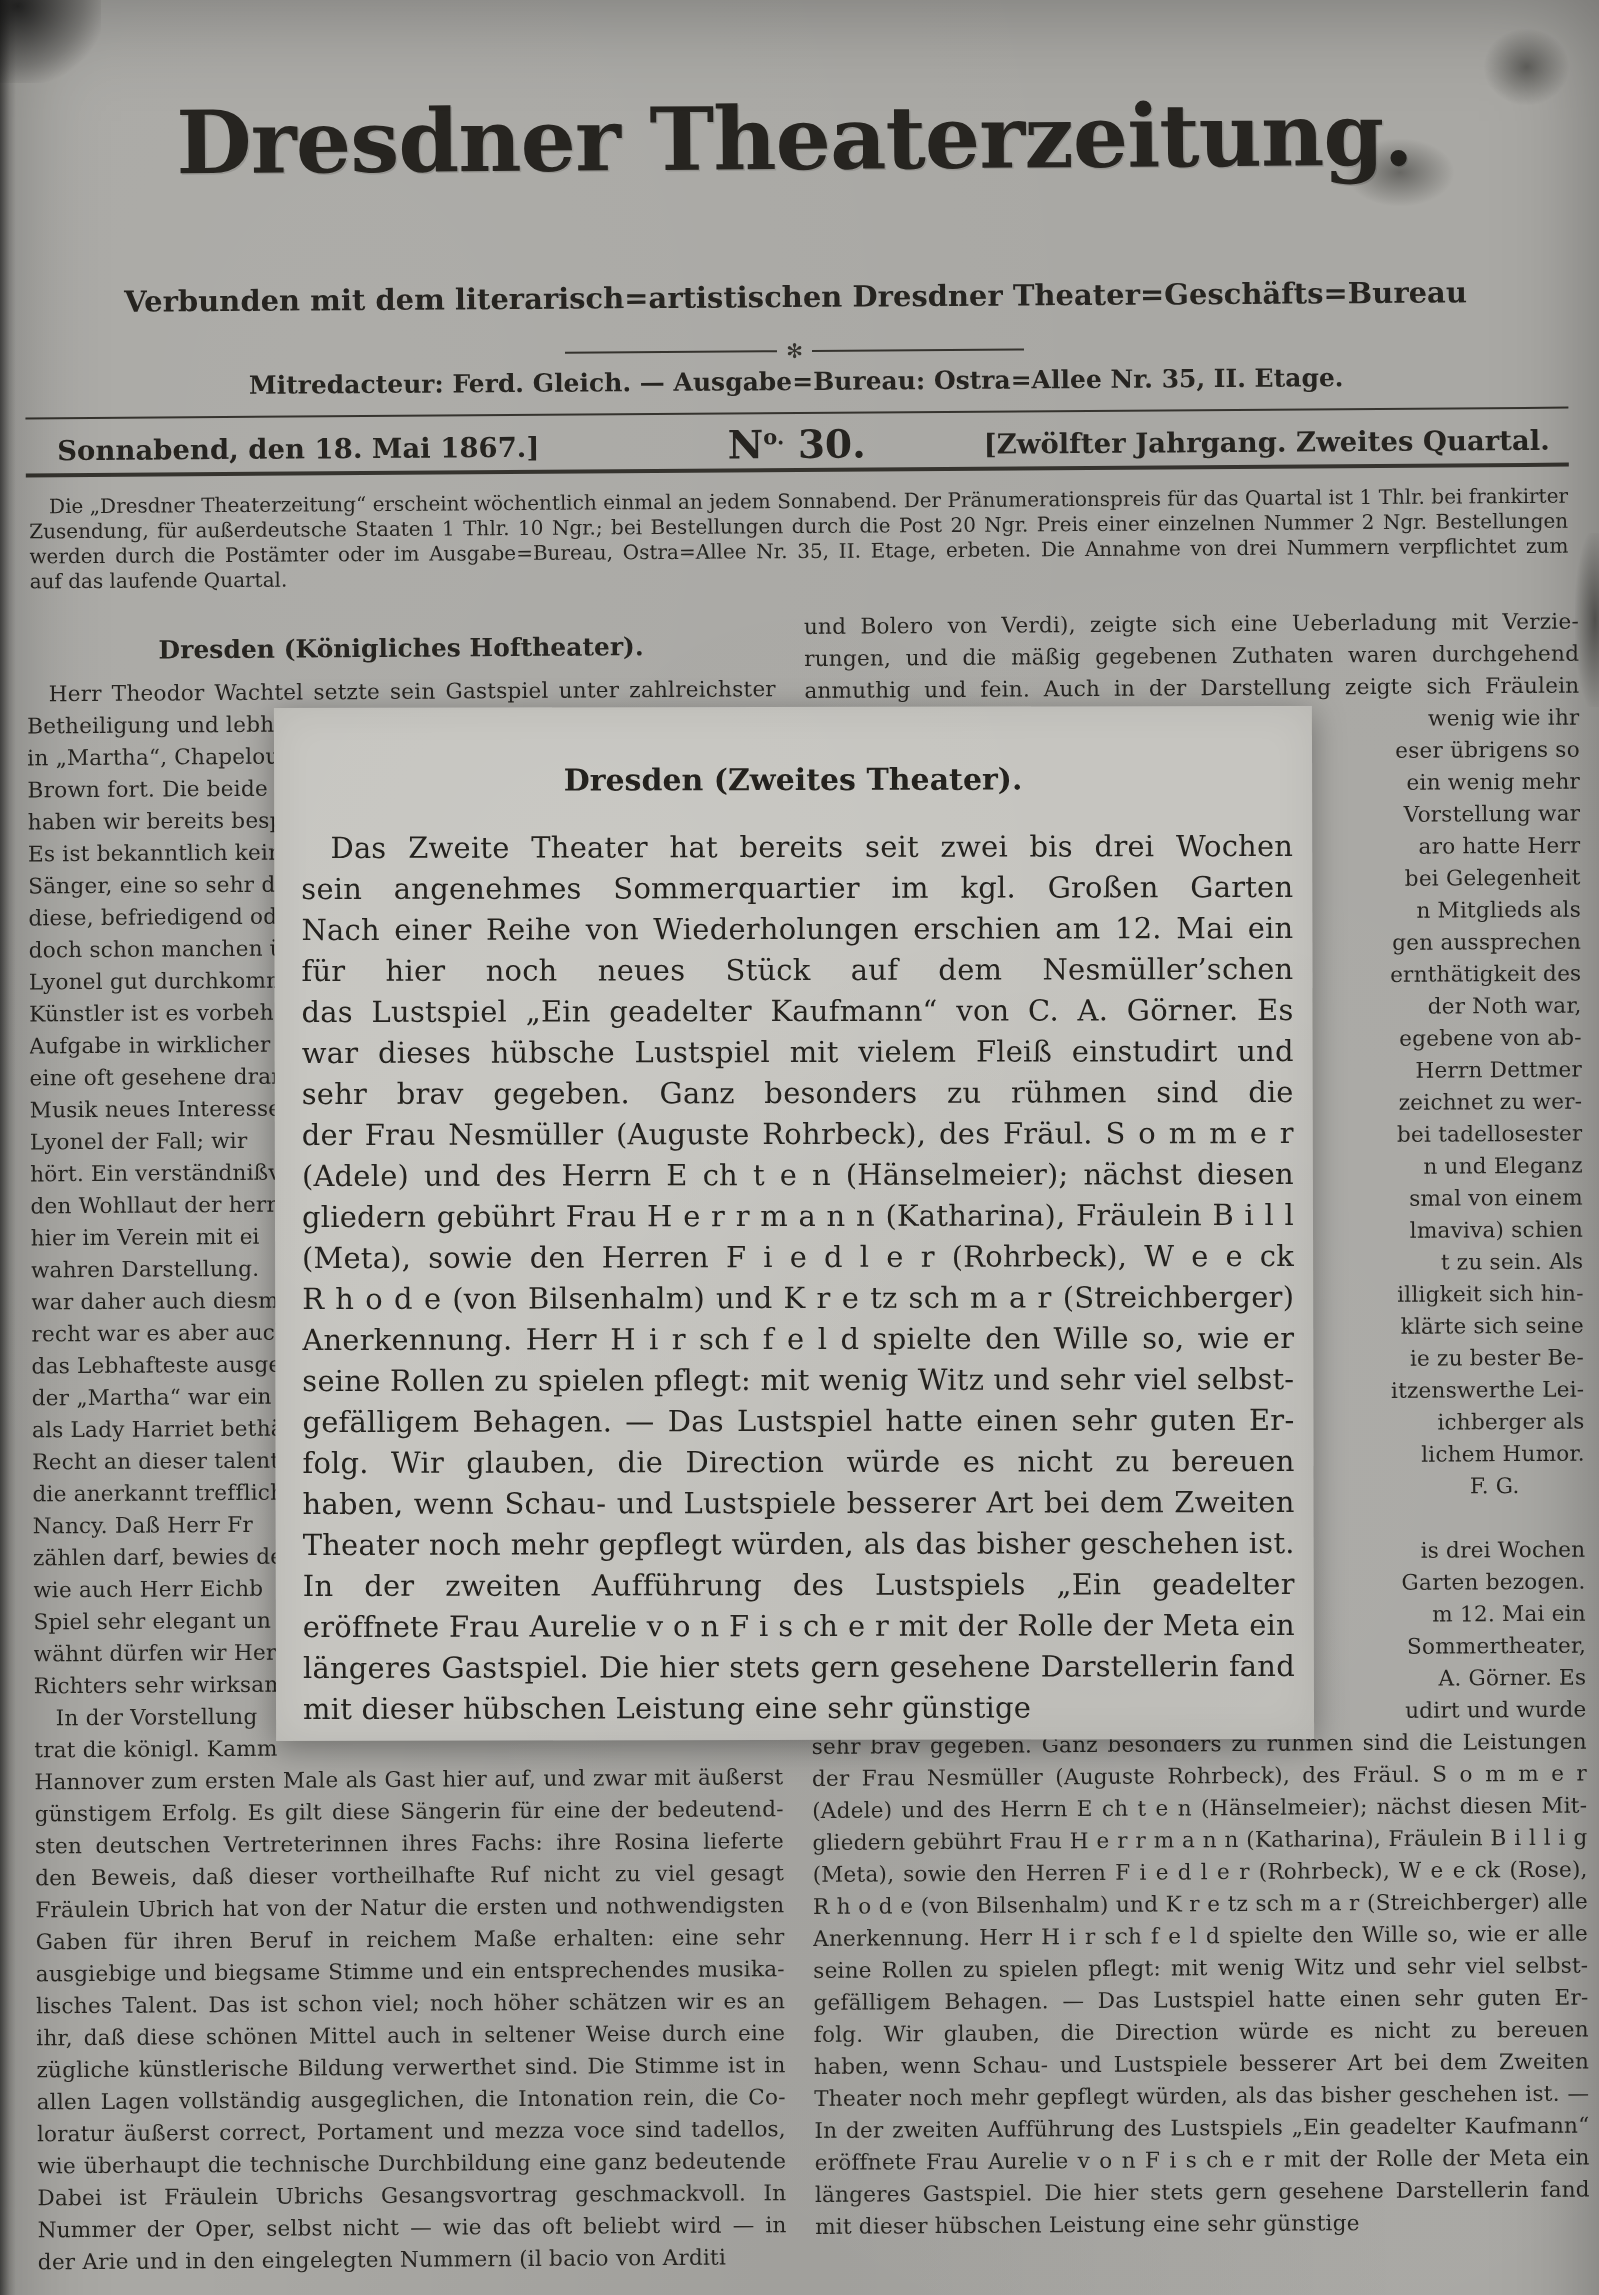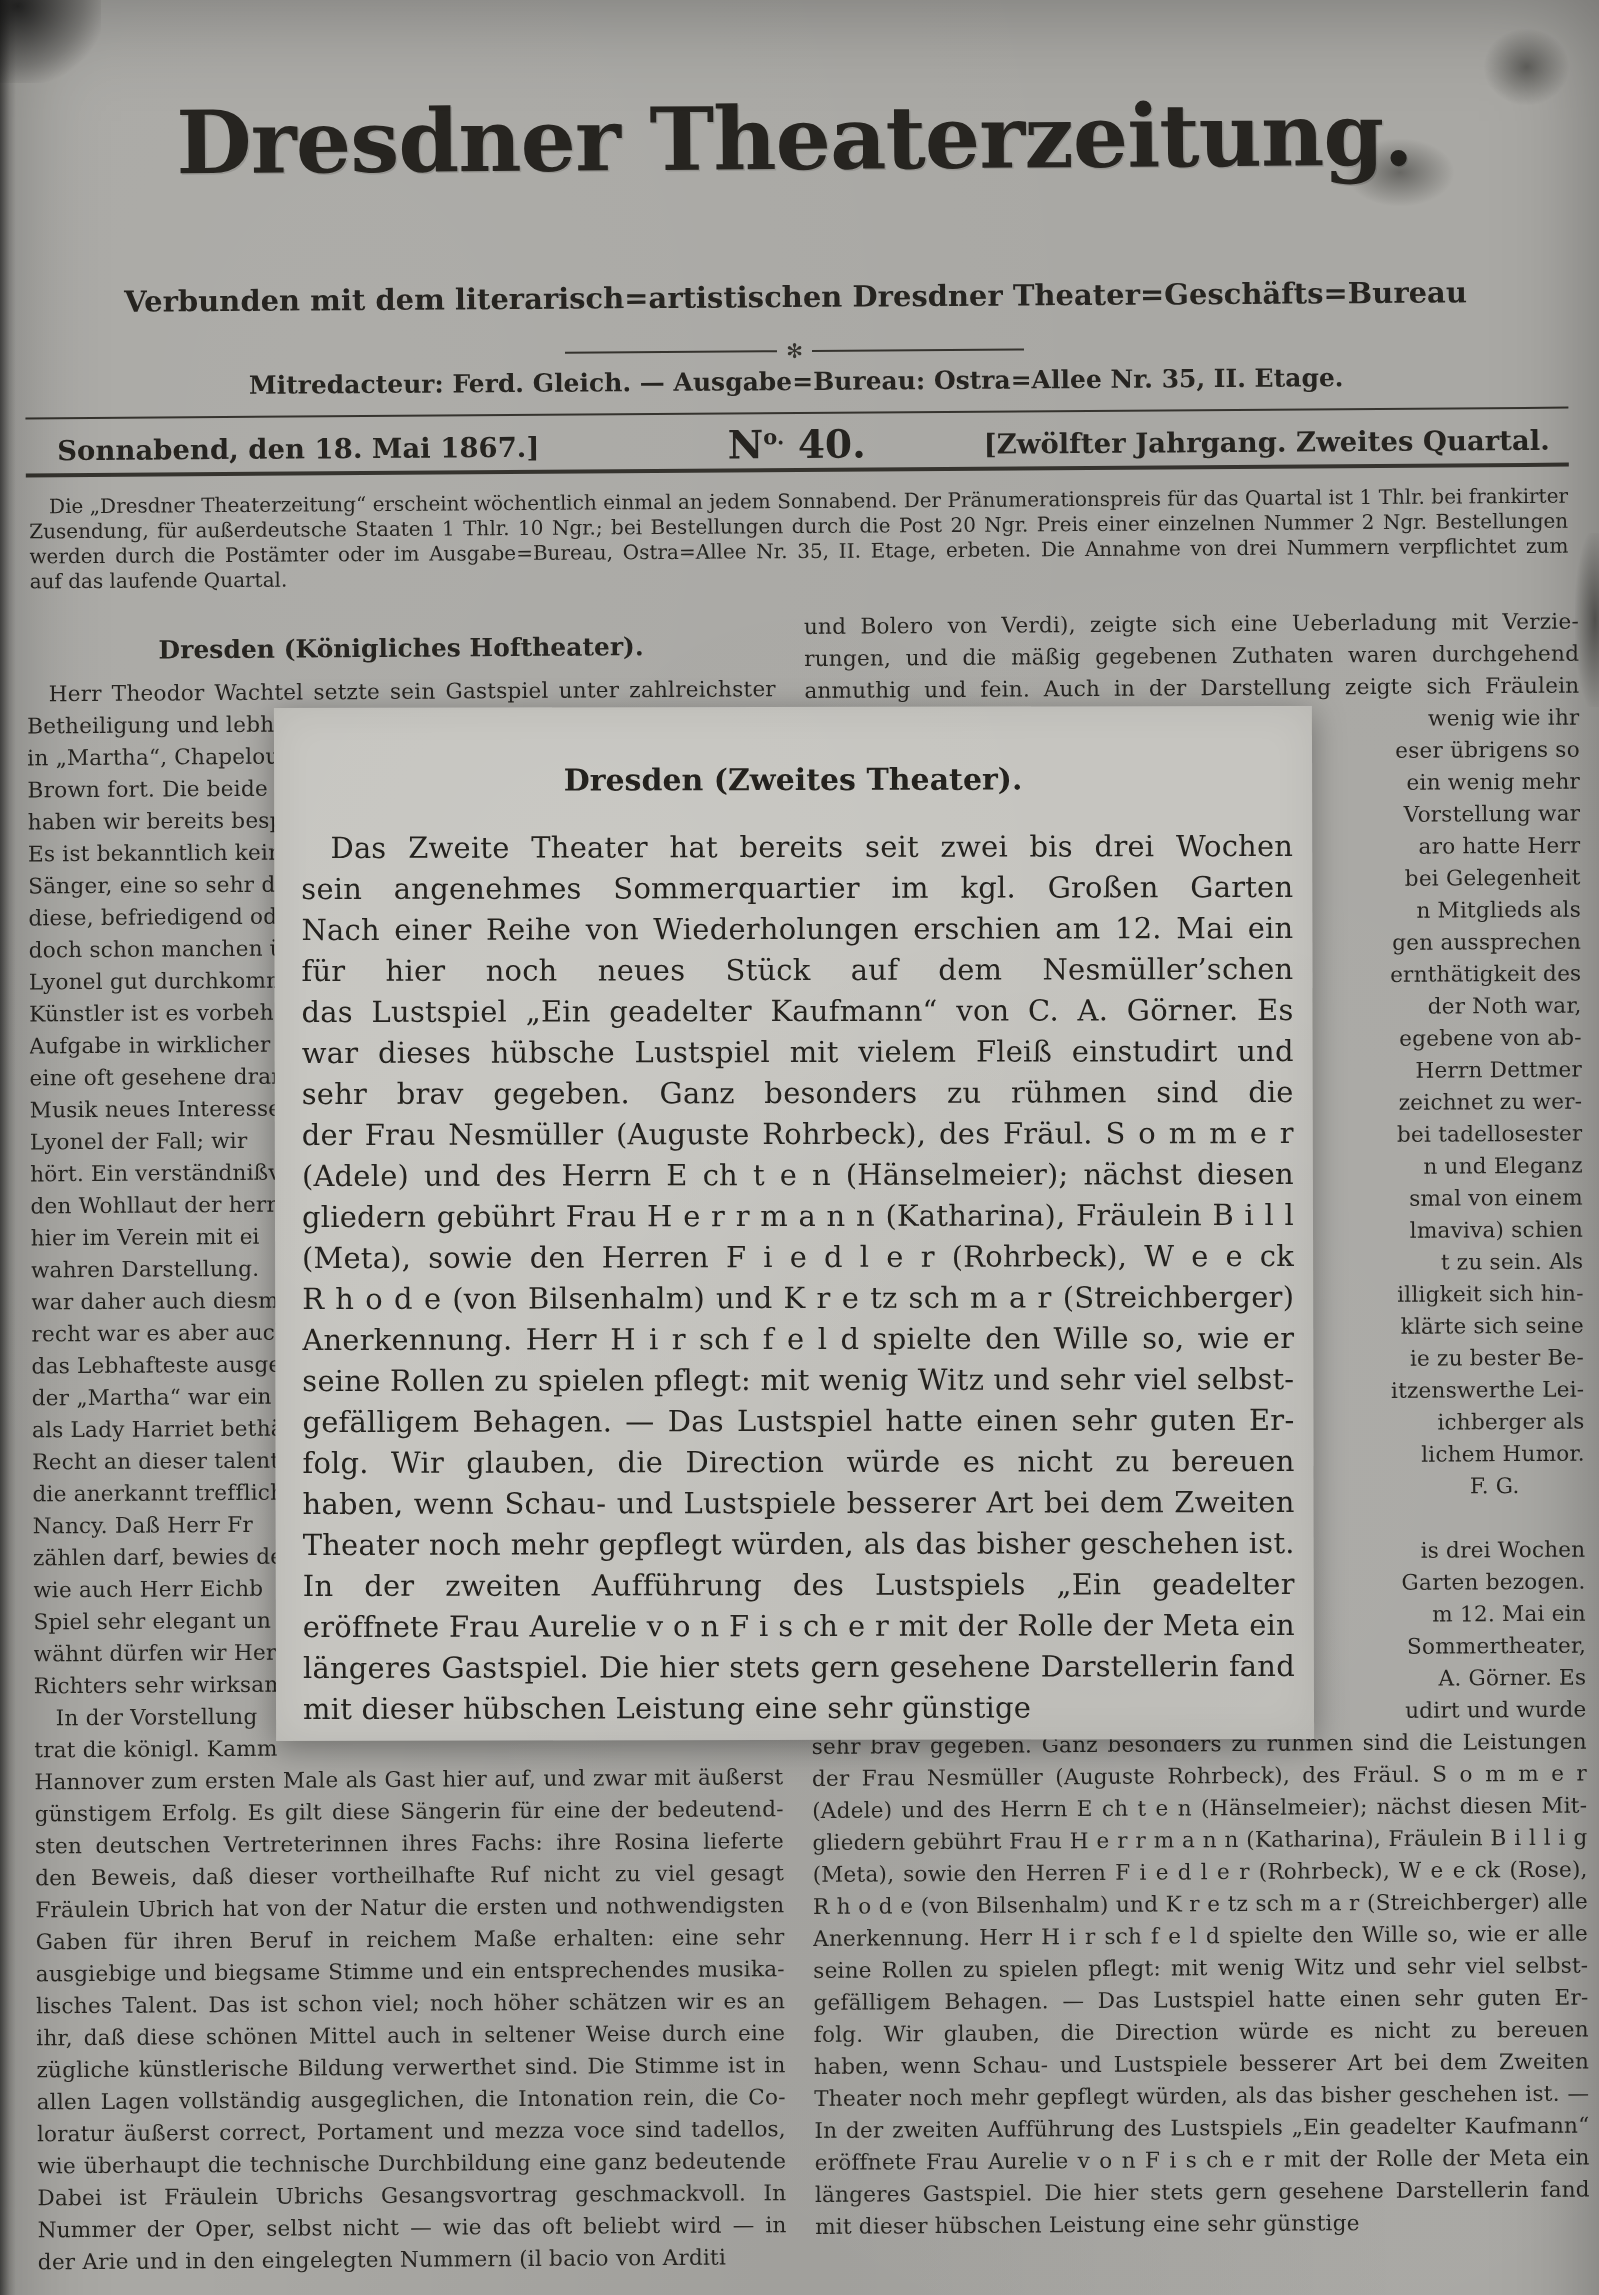--- a/index.html
+++ b/index.html
@@ -93,21 +93,21 @@
       <div class="orn-glyph">✻</div>
       <div class="orn-line"></div>
     </div>
 
     <div class="editorline">Mitredacteur: Ferd. Gleich. — Ausgabe=Bureau: Ostra=Allee Nr. 35, II. Etage.</div>
 
     <div class="rule rule-a"></div>
 
     <div class="dateline">
       <div class="date-left">Sonnabend, den 18. Mai 1867.]</div>
-      <div class="date-center"><span>N</span><sup>o.</sup><span> 40.</span></div>
+      <div class="date-center"><span>N</span><sup>o.</sup><span> 30.</span></div>
       <div class="date-right">[Zwölfter Jahrgang.  Zweites Quartal.</div>
     </div>
 
     <div class="rule rule-b"></div>
 
     <div class="imprint">
         <div class="tline al-j"> Die „Dresdner Theaterzeitung“ erscheint wöchentlich einmal an jedem Sonnabend.  Der Pränumerationspreis für das Quartal ist 1 Thlr. bei frankirter</div>
         <div class="tline al-j">Zusendung, für außerdeutsche Staaten 1 Thlr. 10 Ngr.;  bei Bestellungen durch die Post 20 Ngr.   Preis einer einzelnen Nummer 2 Ngr.   Bestellungen</div>
         <div class="tline al-j">werden durch die Postämter oder im Ausgabe=Bureau, Ostra=Allee Nr. 35, II. Etage, erbeten.   Die Annahme von drei Nummern verpflichtet zum Abonnement</div>
         <div class="tline al-l">auf das laufende Quartal.</div>

